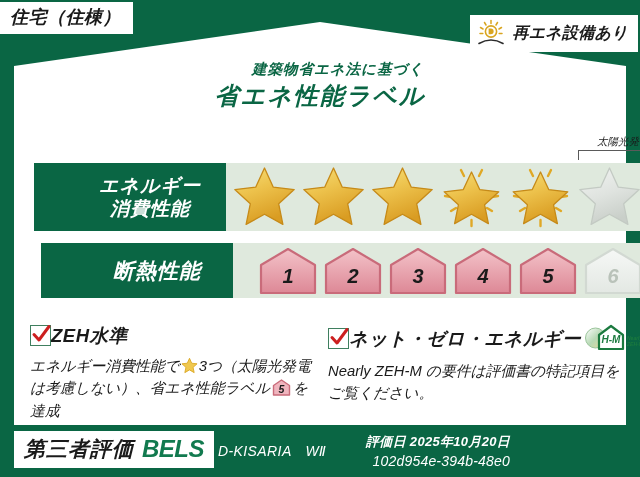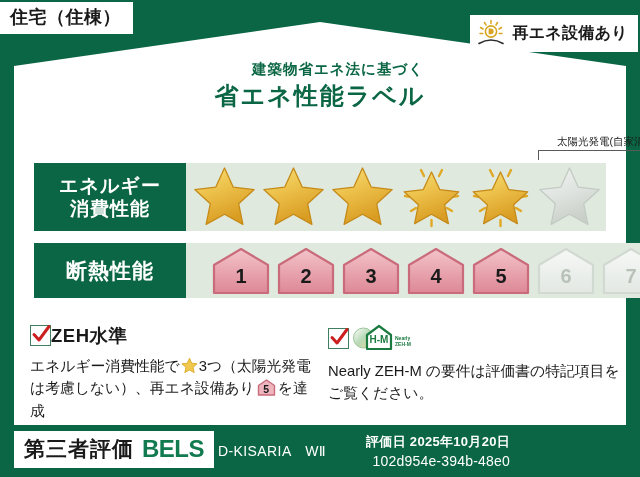--- a/index.html
+++ b/index.html
@@ -9,20 +9,21 @@
   }
   body {
     font-family: "Liberation Sans", "DejaVu Sans", sans-serif;
   }
   #label-root {
     position: relative;
     width: 640px;
     height: 477px;
     overflow: hidden;
     background: #ffffff;
+    font-style: italic;
   }
 
   
   .green-frame {
     position: absolute;
     left: 0; top: 0;
     width: 640px; height: 477px;
     background: #0a6644;
   }
   .white-house {
@@ -91,33 +92,34 @@
 
   
   .row {
     position: absolute;
     display: flex;
     align-items: stretch;
     left: 34px;
     width: 572px;
   }
   .row-energy { top: 163px; height: 68px; }
-  .row-insul  { top: 243px; height: 55px; }
+  .row-insul  { top: 243px; height: 55px; margin-left: 7px; }
 
   .row-label {
     background: #0a6644;
     color: #ffffff;
     font-weight: bold;
     display: flex;
     flex-direction: column;
     align-items: center;
     justify-content: center;
     flex: 0 0 152px;
     line-height: 1.22;
     letter-spacing: 1px;
+    padding-left: 40px;
   }
   .row-energy .row-label { font-size: 19px; }
   .row-insul  .row-label { font-size: 21px; }
 
   .row-values {
     background: #dfe9dd;
     flex: 1 1 auto;
     position: relative;
     display: flex;
     align-items: center;
@@ -543,36 +545,37 @@
         </svg>
       </span>
       <span class="crit-title">ZEH水準</span>
     </div>
     <div class="crit-body">
       <span>エネルギー消費性能で</span><span class="inline-star">
         <svg viewBox="0 0 20 20" xmlns="http://www.w3.org/2000/svg">
           <path d="M10 1.5 L12.6 7.3 L18.9 8 L14.2 12.2 L15.5 18.4 L10 15.2 L4.5 18.4 L5.8 12.2 L1.1 8 L7.4 7.3 Z" fill="#f0c84e" stroke="#d9a520" stroke-width="1"></path>
         </svg>
       </span><span>3つ（太陽光発電</span><br>
-      <span>は考慮しない）、再エネ設備あり</span><span class="inline-badge">
+      <span>は考慮しない）、省エネ性能ラベル</span><span class="inline-badge">
         <svg viewBox="0 0 19 17" xmlns="http://www.w3.org/2000/svg">
           <path d="M1.5 6.5 L9.5 1 L17.5 6.5 L17.5 16 L1.5 16 Z" fill="#efb5be" stroke="#c96b7a" stroke-width="1.4" stroke-linejoin="round"></path>
         </svg>
         <span>5</span>
       </span><span>を達成</span>
     </div>
   </div>
 
   <div class="criteria right">
     <div class="crit-head">
       <span class="checkbox">
         <svg viewBox="0 0 22 22" xmlns="http://www.w3.org/2000/svg">
           <path d="M4 11.5 L9 17 L19 3.5" fill="none" stroke="#cc1f1f" stroke-width="3" stroke-linecap="round" stroke-linejoin="round"></path>
         </svg>
       </span>
+      <span class="crit-title">ネット・ゼロ・エネルギー</span>
       <span class="zehm-logo">
         <svg viewBox="0 0 62 30" xmlns="http://www.w3.org/2000/svg">
           <defs>
               <linearGradient id="zcirc" x1="0" y1="0" x2="1" y2="1">
             <stop offset="0%" stop-color="#ffffff"></stop>
                 <stop offset="50%" stop-color="#b7d9b5"></stop>
             <stop offset="100%" stop-color="#e8d79a"></stop>
               </linearGradient>
             </defs>
           <circle cx="12.5" cy="15" r="10" fill="url(#zcirc)" stroke="#9ac49a" stroke-width="1"></circle>

